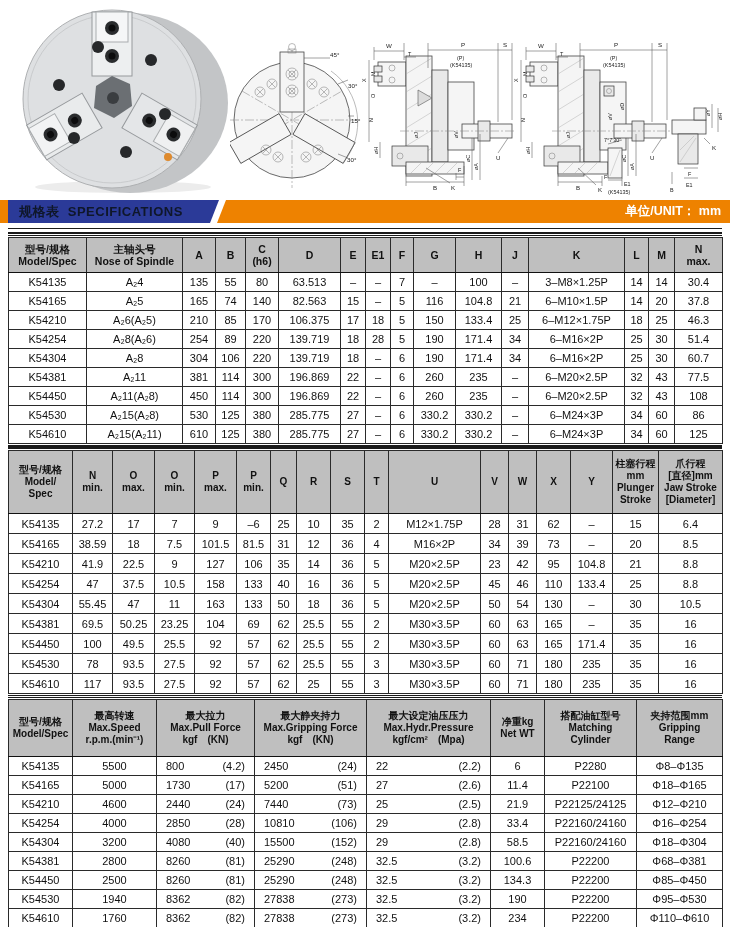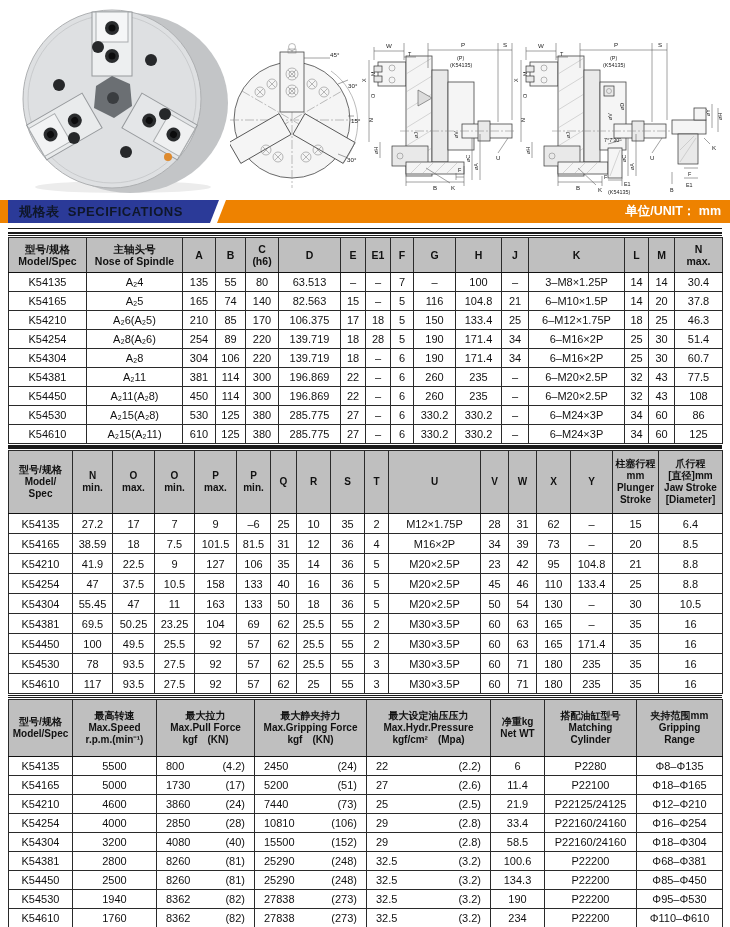--- a/index.html
+++ b/index.html
@@ -867,21 +867,21 @@
             </td>
             <td>11.4</td>
             <td>P22100</td>
             <td>Φ18–Φ165</td>
           </tr>
           <tr>
             <td>K54210</td>
             <td>4600</td>
             <td>
               <div class="pair">
-                <span>3860</span>
+                <span>2440</span>
                 <span>(24)</span>
               </div>
             </td>
             <td>
               <div class="pair">
                 <span>7440</span>
                 <span>(73)</span>
               </div>
             </td>
             <td>

